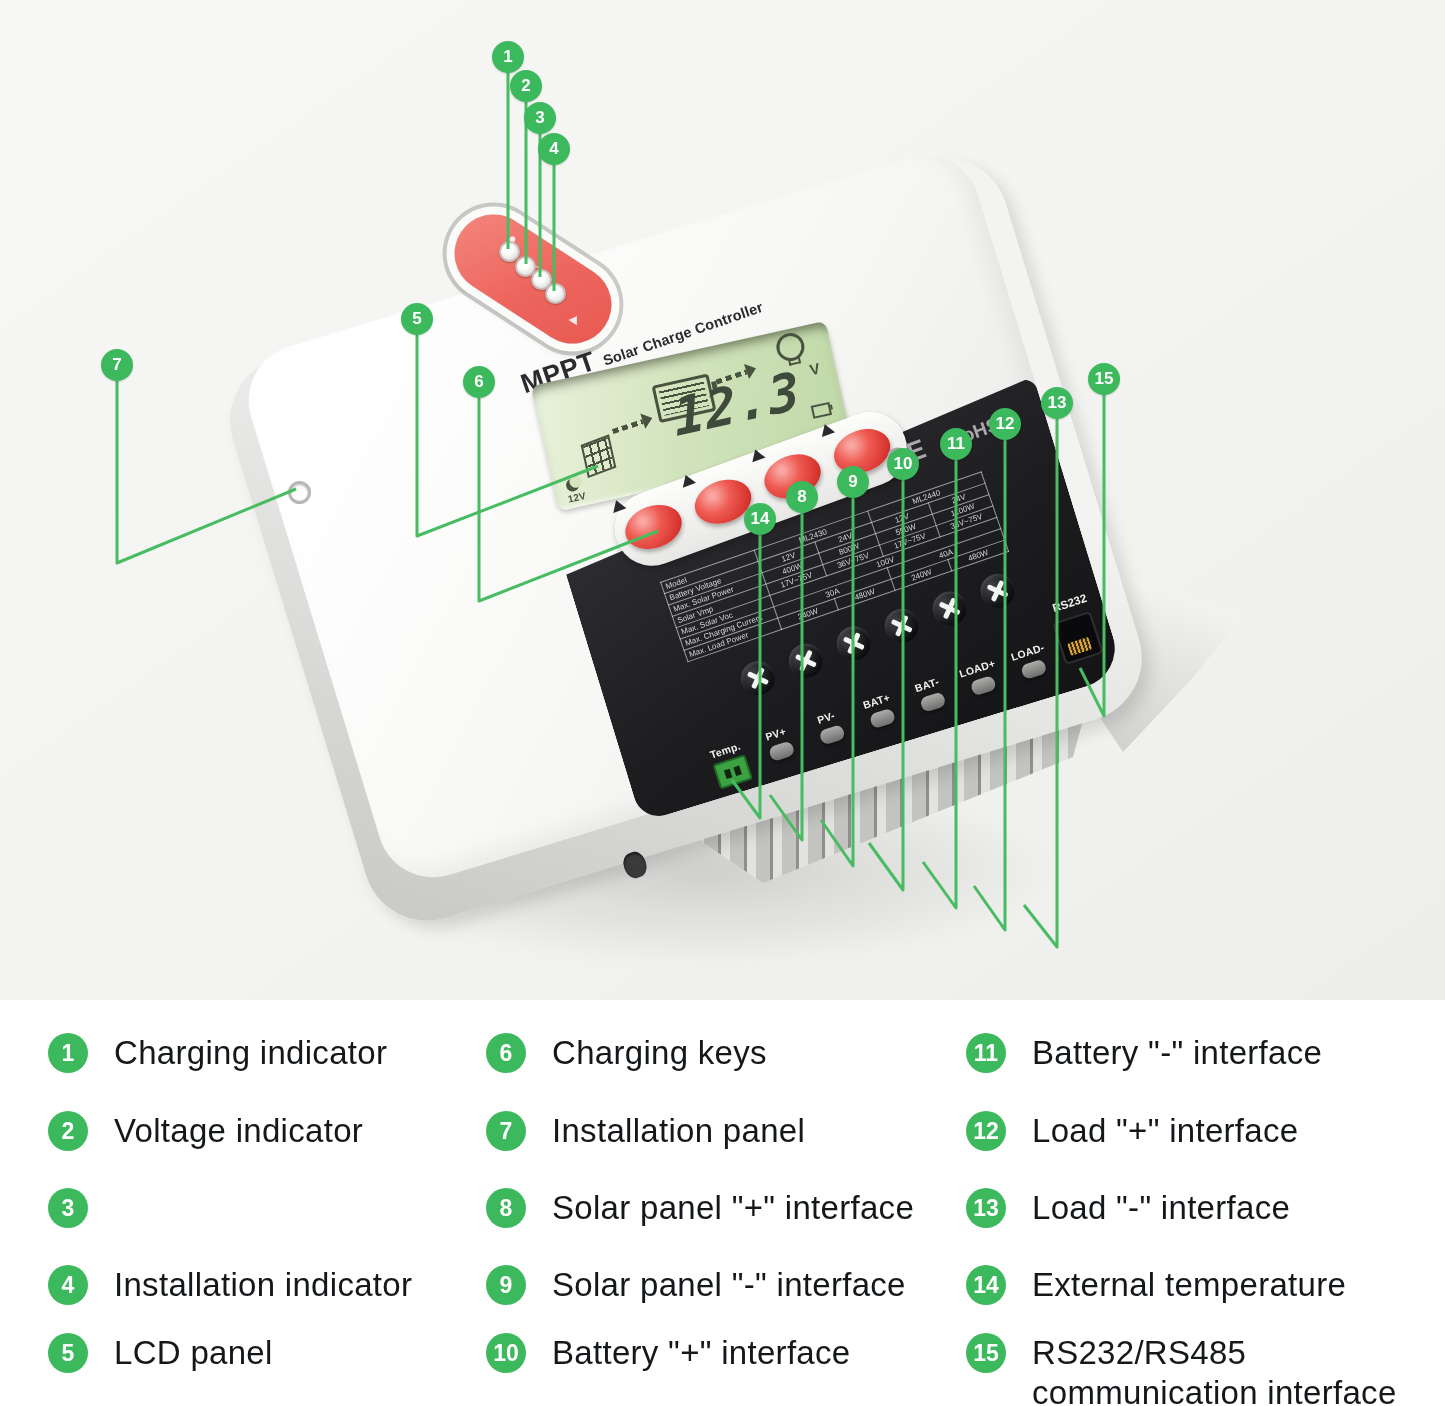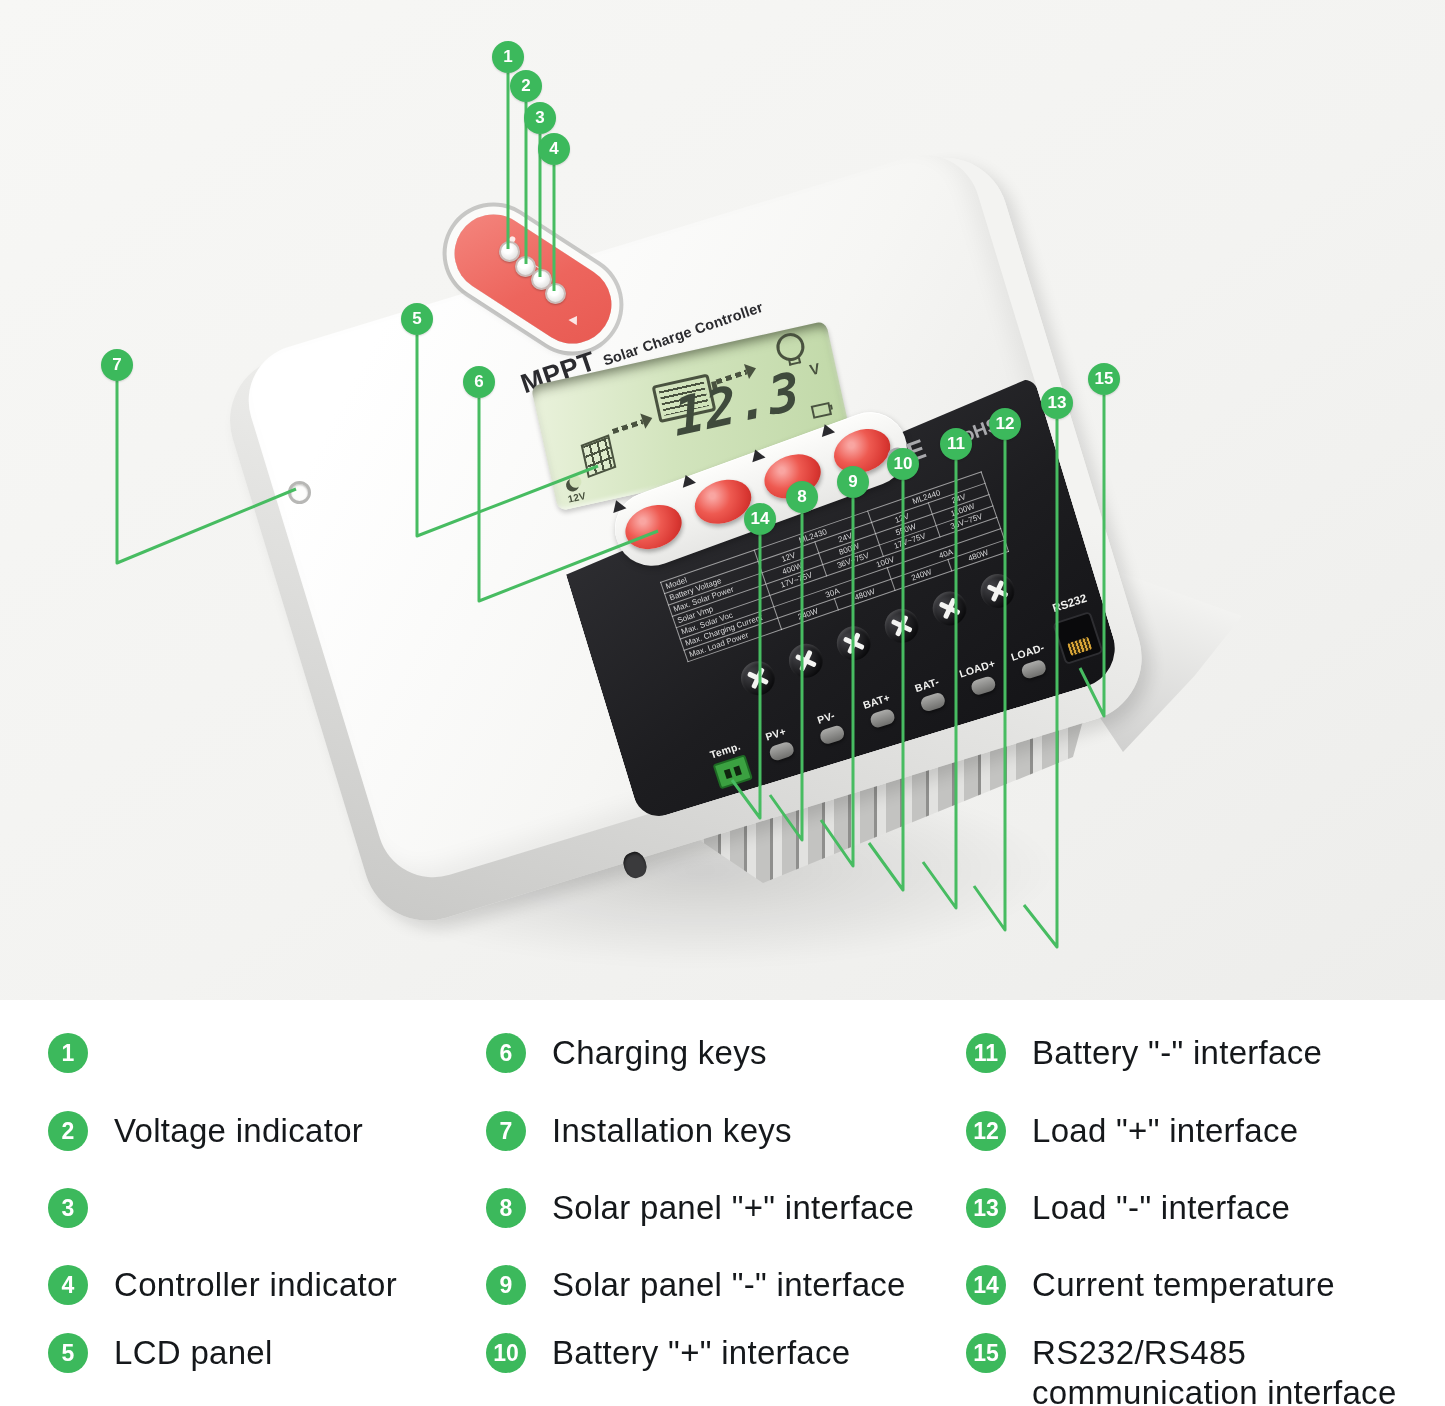--- a/index.html
+++ b/index.html
@@ -303,54 +303,57 @@
       <path d="M956,460 L956,908 L923,862" class="cline" stroke="#47BC61"></path>
       <path d="M1005,440 L1005,930 L974,886" class="cline" stroke="#47BC61"></path>
       <path d="M1057,419 L1057,947 L1024,905" class="cline" stroke="#47BC61"></path>
       <path d="M760,535 L760,818 L732,780" class="cline" stroke="#47BC61"></path>
       <path d="M1104,395 L1104,716 L1080,668" class="cline" stroke="#47BC61"></path>
     </svg>
 
   <div class="lcol c0" id="col0">
       <div class="lrow r0">
         <span class="lbadge" style="background: rgb(60, 185, 92);">1</span>
+        <div class="ltext">
+          <div>Charging indicator</div>
+        </div>
       </div>
       <div class="lrow r1">
         <span class="lbadge" style="background: rgb(60, 185, 92);">2</span>
         <div class="ltext">
           <div>Voltage indicator</div>
         </div>
       </div>
       <div class="lrow r2">
         <span class="lbadge" style="background: rgb(60, 185, 92);">3</span>
       </div>
       <div class="lrow r3">
         <span class="lbadge" style="background: rgb(60, 185, 92);">4</span>
         <div class="ltext">
-          <div>Controller indicator</div>
+          <div>Installation indicator</div>
         </div>
       </div>
       <div class="lrow r4">
         <span class="lbadge" style="background: rgb(60, 185, 92);">5</span>
         <div class="ltext">
           <div>LCD panel</div>
         </div>
       </div>
     </div>
   <div class="lcol c1" id="col1">
       <div class="lrow r0">
         <span class="lbadge" style="background: rgb(60, 185, 92);">6</span>
         <div class="ltext">
           <div>Charging keys</div>
         </div>
       </div>
       <div class="lrow r1">
         <span class="lbadge" style="background: rgb(60, 185, 92);">7</span>
         <div class="ltext">
-          <div>Installation keys</div>
+          <div>Installation panel</div>
         </div>
       </div>
       <div class="lrow r2">
         <span class="lbadge" style="background: rgb(60, 185, 92);">8</span>
         <div class="ltext">
           <div>Solar panel "+" interface</div>
         </div>
       </div>
       <div class="lrow r3">
         <span class="lbadge" style="background: rgb(60, 185, 92);">9</span>
@@ -380,21 +383,21 @@
       </div>
       <div class="lrow r2">
         <span class="lbadge" style="background: rgb(60, 185, 92);">13</span>
         <div class="ltext">
           <div>Load "-" interface</div>
         </div>
       </div>
       <div class="lrow r3">
         <span class="lbadge" style="background: rgb(60, 185, 92);">14</span>
         <div class="ltext">
-          <div>Current temperature</div>
+          <div>External temperature</div>
         </div>
       </div>
       <div class="lrow r4">
         <span class="lbadge" style="background: rgb(60, 185, 92);">15</span>
         <div class="ltext">
           <div>RS232/RS485</div>
           <div>communication interface</div>
         </div>
       </div>
     </div>

